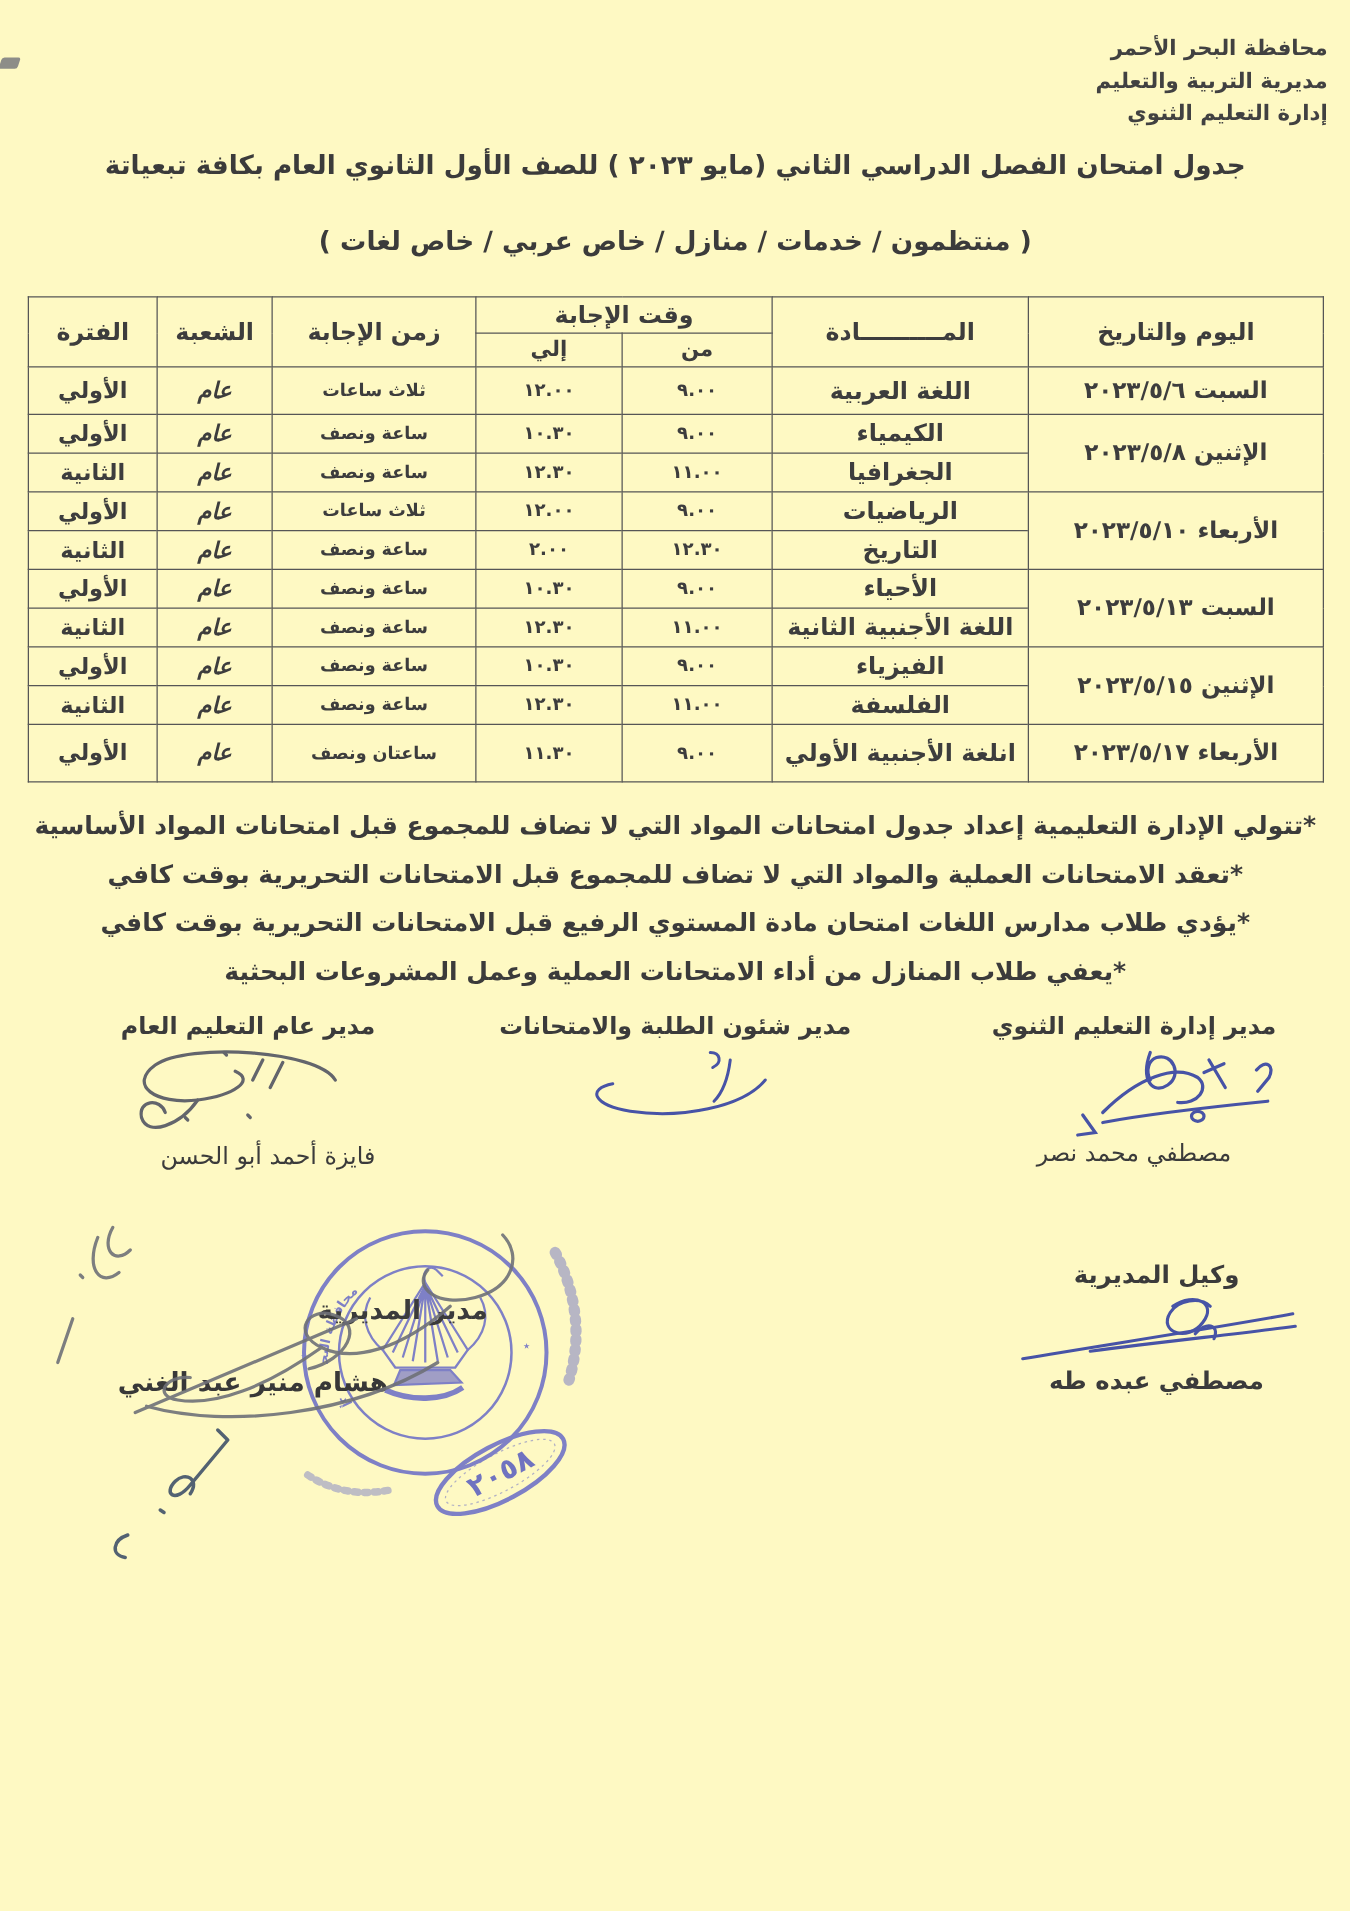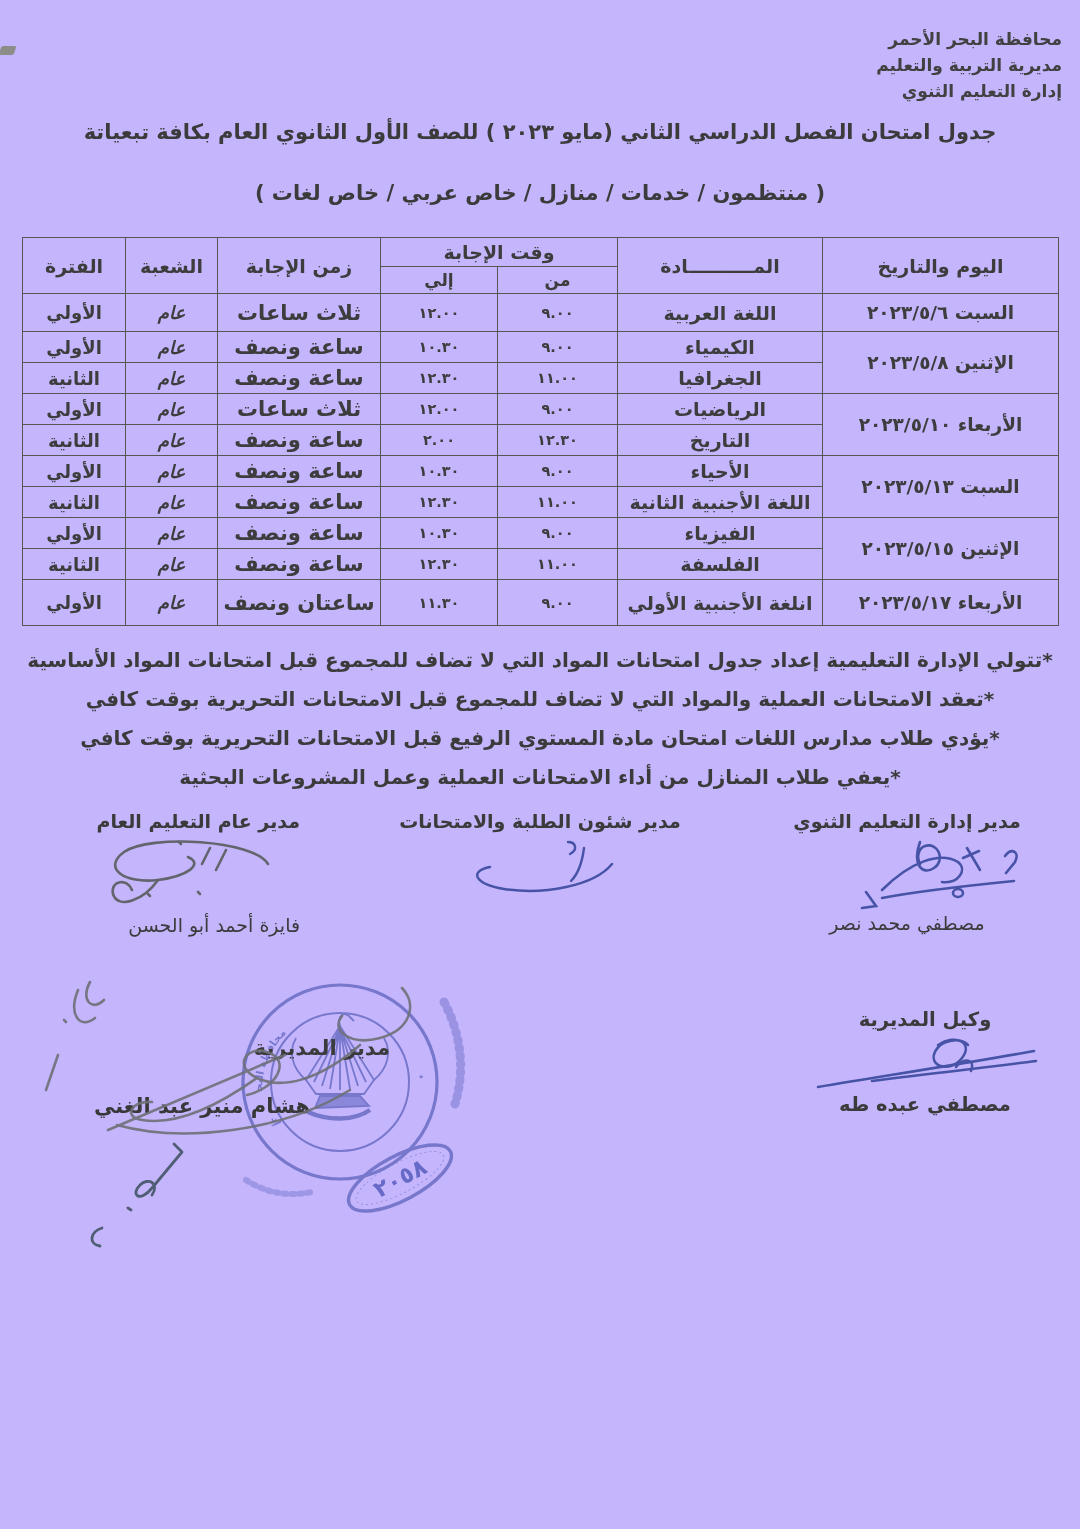--- a/index.html
+++ b/index.html
@@ -1,39 +1,39 @@
 <!DOCTYPE html>
 <html lang="ar" dir="rtl"><head>
 <meta charset="utf-8">
 <style>
   html,body{margin:0;padding:0;background:#ffffff;}
   #page{
     position:relative;width:1080px;height:1529px;overflow:hidden;
-    background:#c4b5fd;direction:rtl;
+    background:#fef9c3;direction:rtl;
     font-family:"DejaVu Sans","Liberation Sans",sans-serif;
     color:#3c3c3c;
   }
   
   .org{position:absolute;top:26px;right:18px;text-align:right;font-size:17px;font-weight:bold;line-height:26px;color:#414141;}
   
   .doc-title{position:absolute;top:120px;left:0;right:0;text-align:center;font-size:21px;font-weight:bold;color:#3b3b3b;letter-spacing:.2px;}
   .doc-subtitle{position:absolute;top:181px;left:0;right:0;text-align:center;font-size:21px;font-weight:bold;color:#3b3b3b;}
   
   table.sched{position:absolute;top:237px;left:22px;width:1036px;border-collapse:collapse;table-layout:fixed;}
   table.sched th,table.sched td{
     border:1.5px solid #565656;padding:0;text-align:center;vertical-align:middle;
     font-weight:bold;color:#3d3d3d;overflow:hidden;
   }
   .hr1{height:29px;} .hr2{height:27px;}
   .r-a{height:38px;} .r-b{height:31px;} .r-c{height:46px;}
   .t-head{font-size:19px;} .t-sub{font-size:17px;margin-left:44px;}
   .t-date{font-size:18.5px;}
   .t-subj{font-size:19px;}
   .t-time{font-size:14.5px;letter-spacing:5px;}
-  .t-dur{font-size:21px;}
+  .t-dur{font-size:14px;}
   .t-br{font-size:18px;font-style:italic;}
   .t-per{font-size:18px;}
   
   .notes{position:absolute;top:641px;left:20px;right:20px;text-align:center;font-size:20px;font-weight:bold;line-height:39px;color:#3b3b3b;}
   
   .sig-col{position:absolute;top:810px;text-align:center;}
   .sig-col .sig-title{font-size:19px;font-weight:bold;color:#3b3b3b;}
   .sig-col .sig-name{font-size:19px;font-weight:normal;color:#3b3b3b;}
   #sig-col-right{right:28px;width:290px;}
   #sig-col-mid{left:372px;width:336px;}

